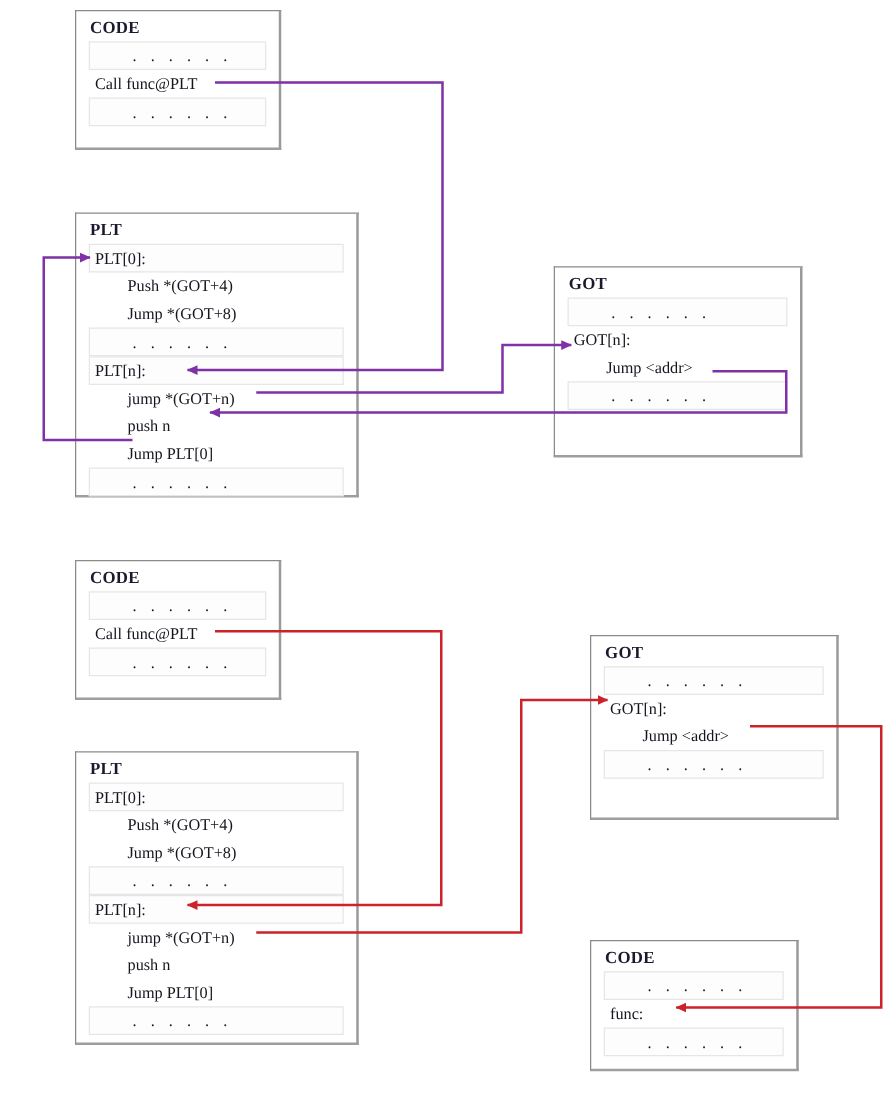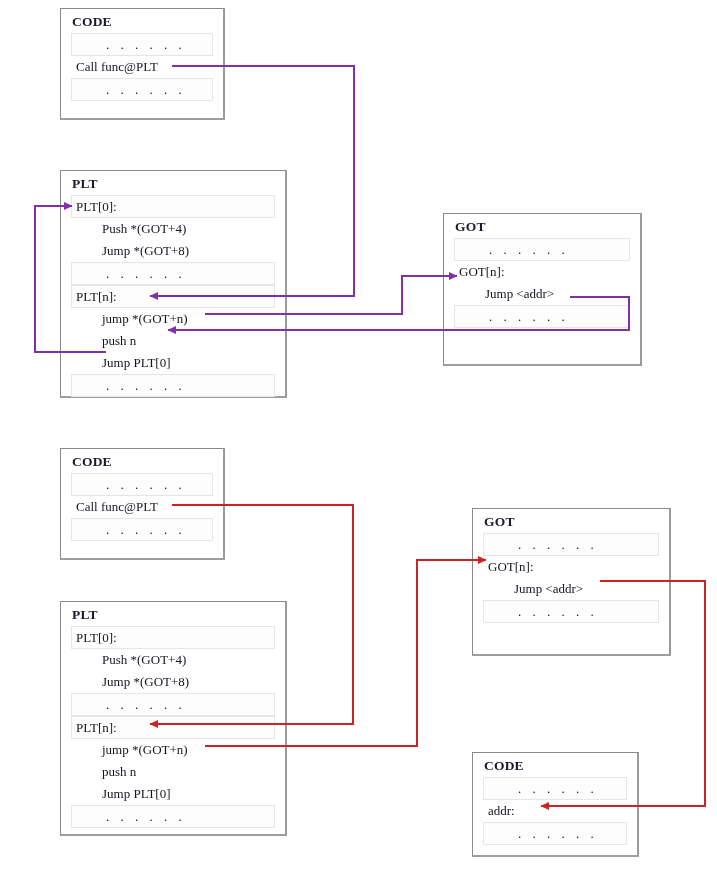--- a/index.html
+++ b/index.html
@@ -155,21 +155,21 @@
         <div class="row plain ind0">GOT[n]:</div>
         <div class="row plain ind1">Jump &lt;addr&gt;</div>
         <div class="row cell ind1 dots">. . . . . .</div>
       </div>
   </div>
 
   <div class="box" id="bot-func" style="left:472px; top:752px; width:167px; height:105px;">
     <div class="box-title">CODE</div>
     <div class="rows">
         <div class="row cell ind1 dots">. . . . . .</div>
-        <div class="row plain ind0">addr:</div>
+        <div class="row plain ind0">func:</div>
         <div class="row cell ind1 dots">. . . . . .</div>
       </div>
   </div>
 
   <svg id="arrows" viewBox="0 0 717 885">
     <defs>
       <marker id="ah-purple" markerWidth="9" markerHeight="9" refX="8" refY="4.5" orient="auto" markerUnits="userSpaceOnUse">
         <path d="M0,0.6 L8.6,4.5 L0,8.4 Z" fill="#8031a7"></path>
       </marker>
       <marker id="ah-red" markerWidth="9" markerHeight="9" refX="8" refY="4.5" orient="auto" markerUnits="userSpaceOnUse">

